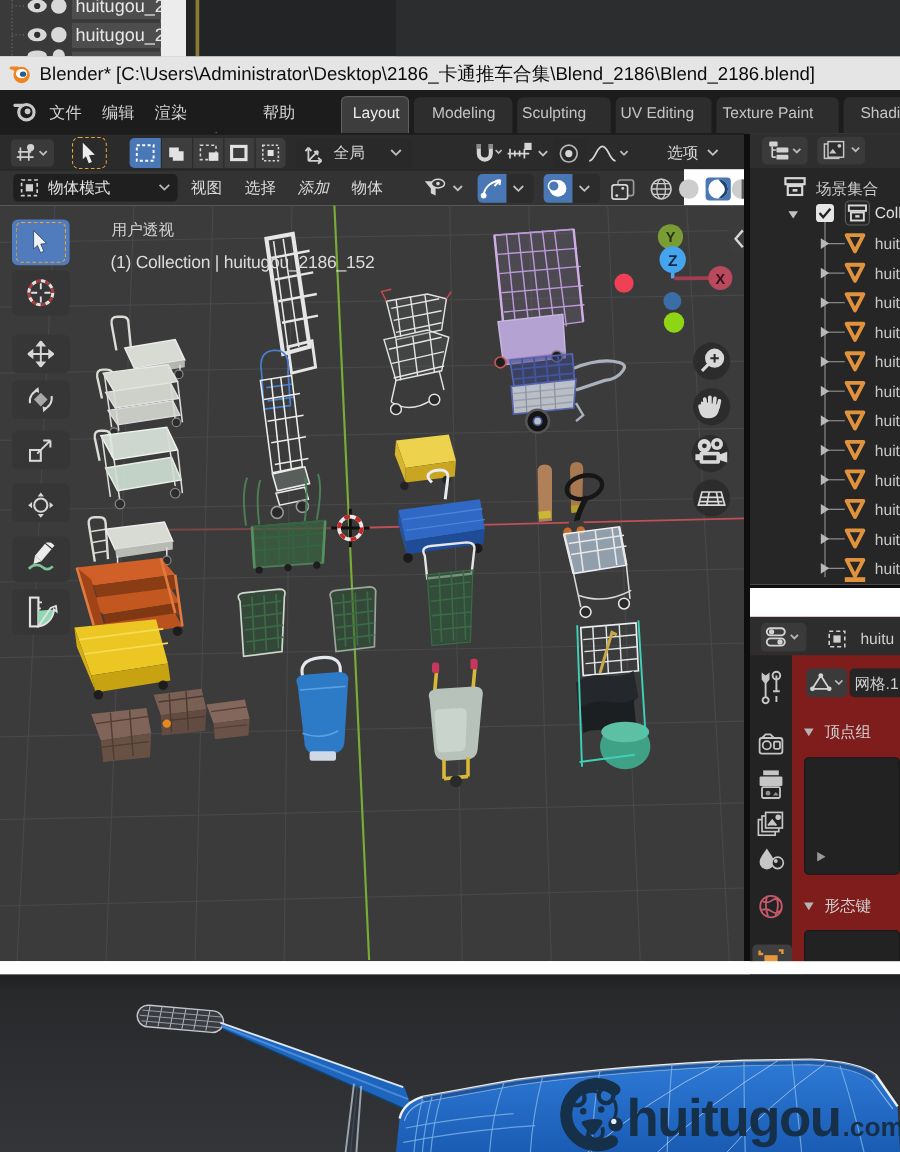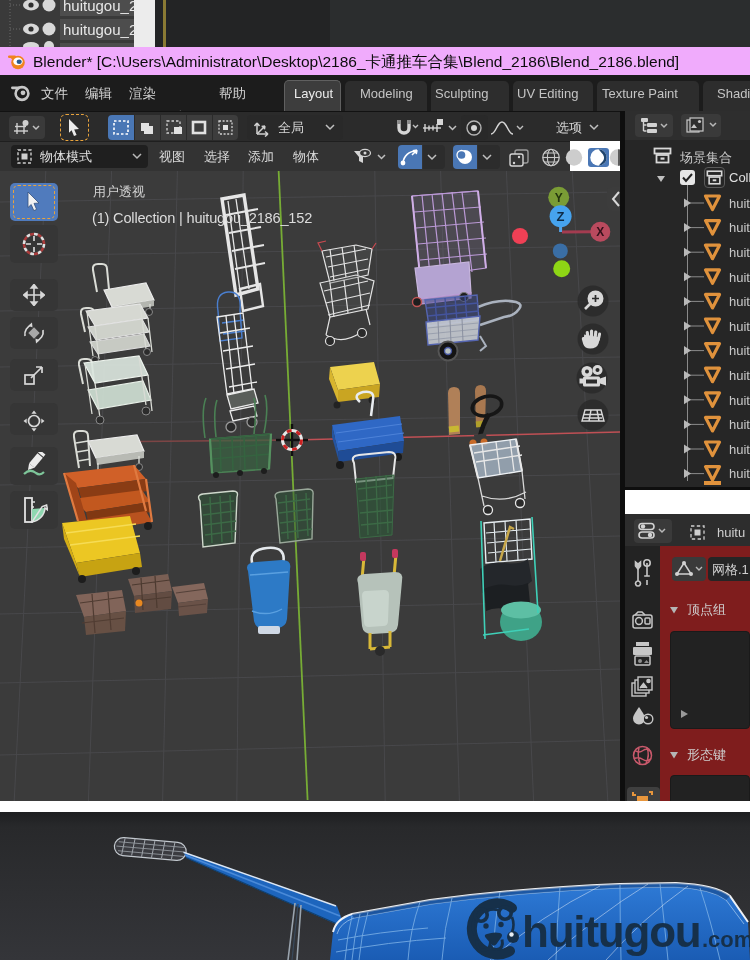--- a/index.html
+++ b/index.html
@@ -37,21 +37,21 @@
     </g>
     <g fill="#2e2e2e">
         <circle cx="31" cy="5" r="2.6"></circle>
         <circle cx="31" cy="29" r="2.6"></circle>
       </g>
   </svg>
   <div class="txt" style="left:63px;top:-3px;font-size:15px;color:#e8e8e8;">huitugou_2</div>
   <div class="txt" style="left:63px;top:21px;font-size:15px;color:#e8e8e8;">huitugou_2</div>
 </div>
 
-<div class="abs" style="left:0;top:47px;width:750px;height:28px;background:#f0abfc;">
+<div class="abs" style="left:0;top:47px;width:750px;height:28px;background:#e5e5e5;">
   <svg class="abs" style="left:7px;top:5px" width="20" height="19" viewBox="0 0 20 19">
     <circle cx="11" cy="10.5" r="6.8" fill="#f0841e"></circle>
     <path d="M1,4 L9,4 L6,8 Z" fill="#f0841e"></path>
     <rect x="1" y="3.4" width="8" height="2.6" rx="1.3" fill="#f0841e"></rect>
     <ellipse cx="11" cy="9.4" rx="4.7" ry="3.9" fill="#fff"></ellipse>
     <ellipse cx="12.2" cy="9.8" rx="2.6" ry="2.2" fill="#2b5c8f"></ellipse>
   </svg>
   <div class="txt" style="left:33px;top:5px;font-size:15.5px;color:#0c0c0c;">Blender* [C:\Users\Administrator\Desktop\2186_卡通推车合集\Blend_2186\Blend_2186.blend]</div>
 </div>
 
@@ -170,21 +170,21 @@
   <svg class="abs" style="left:16px;top:6px" width="18" height="17" viewBox="0 0 18 17">
     <rect x="2" y="2" width="13" height="13" fill="none" stroke="#cfcfcf" stroke-width="1.4" stroke-dasharray="3,2.2"></rect>
     <rect x="5.5" y="5.5" width="6" height="6" fill="#cfcfcf"></rect>
   </svg>
   <div class="txt" style="left:40px;top:6px;font-size:13px;color:#e2e2e2;">物体模式</div>
   <svg class="abs" style="left:131px;top:10px" width="12" height="9" viewBox="0 0 12 9">
       <path d="M2,2 l4,4 l4,-4" stroke="#b8b8b8" stroke-width="1.5" fill="none"></path>
     </svg>
   <div class="txt" style="left:159px;top:6px;font-size:13px;color:#dadada;">视图</div>
   <div class="txt" style="left:204px;top:6px;font-size:13px;color:#dadada;">选择</div>
-  <div class="txt" style="left:248px;top:6px;font-size:13px;color:#dadada;">添加</div>
+  <div class="txt" style="left:248px;top:6px;font-size:13px;color:#dadada;font-style:italic;">添加</div>
   <div class="txt" style="left:293px;top:6px;font-size:13px;color:#dadada;">物体</div>
 
   <svg class="abs" style="left:352px;top:5px" width="40" height="21" viewBox="0 0 40 21">
     <path d="M2,4 L16,4 L11,10 L11,16 L7,14 L7,10 Z" fill="#d5d5d5"></path>
     <ellipse cx="13" cy="6" rx="5.5" ry="3.6" fill="#333" stroke="#d5d5d5" stroke-width="1.2"></ellipse>
     <circle cx="13" cy="6" r="1.5" fill="#d5d5d5"></circle>
     <path d="M26,8 l3.5,3.5 l3.5,-3.5" stroke="#c0c0c0" stroke-width="1.5" fill="none"></path>
   </svg>
 
   <div class="abs" style="left:398px;top:3px;width:24px;height:24px;background:#4a77b5;border-radius:4px 0 0 4px;"></div>

